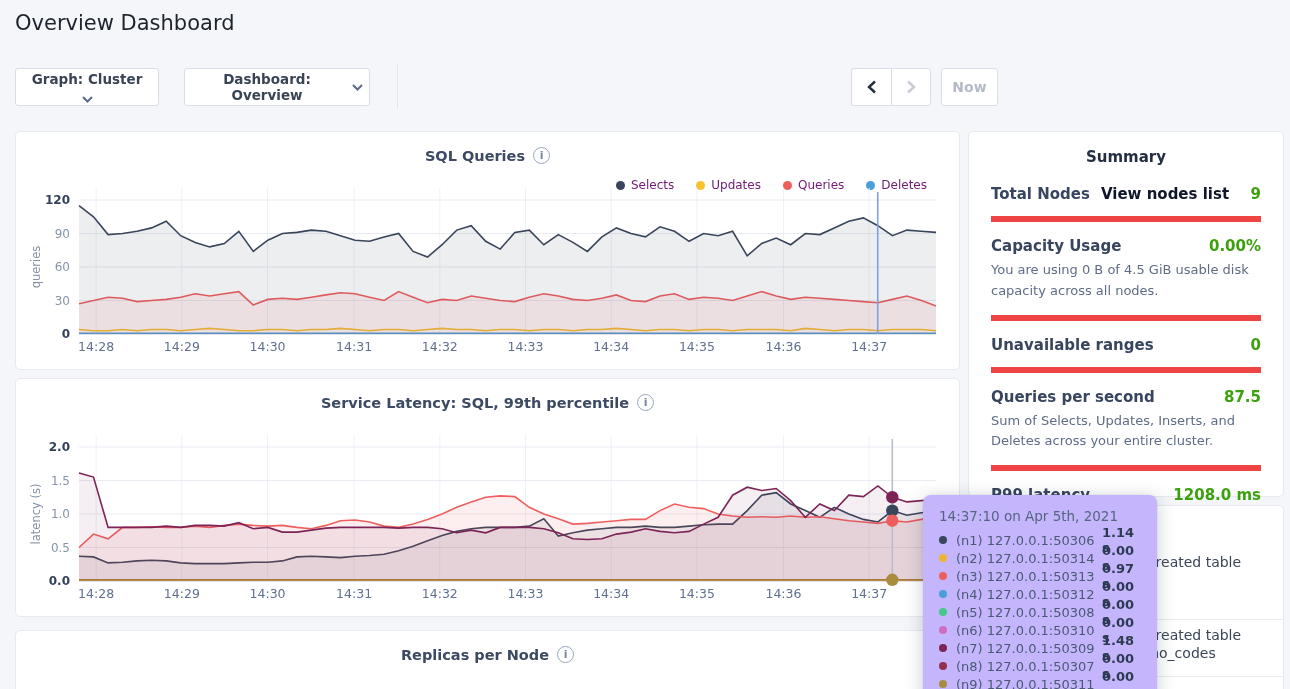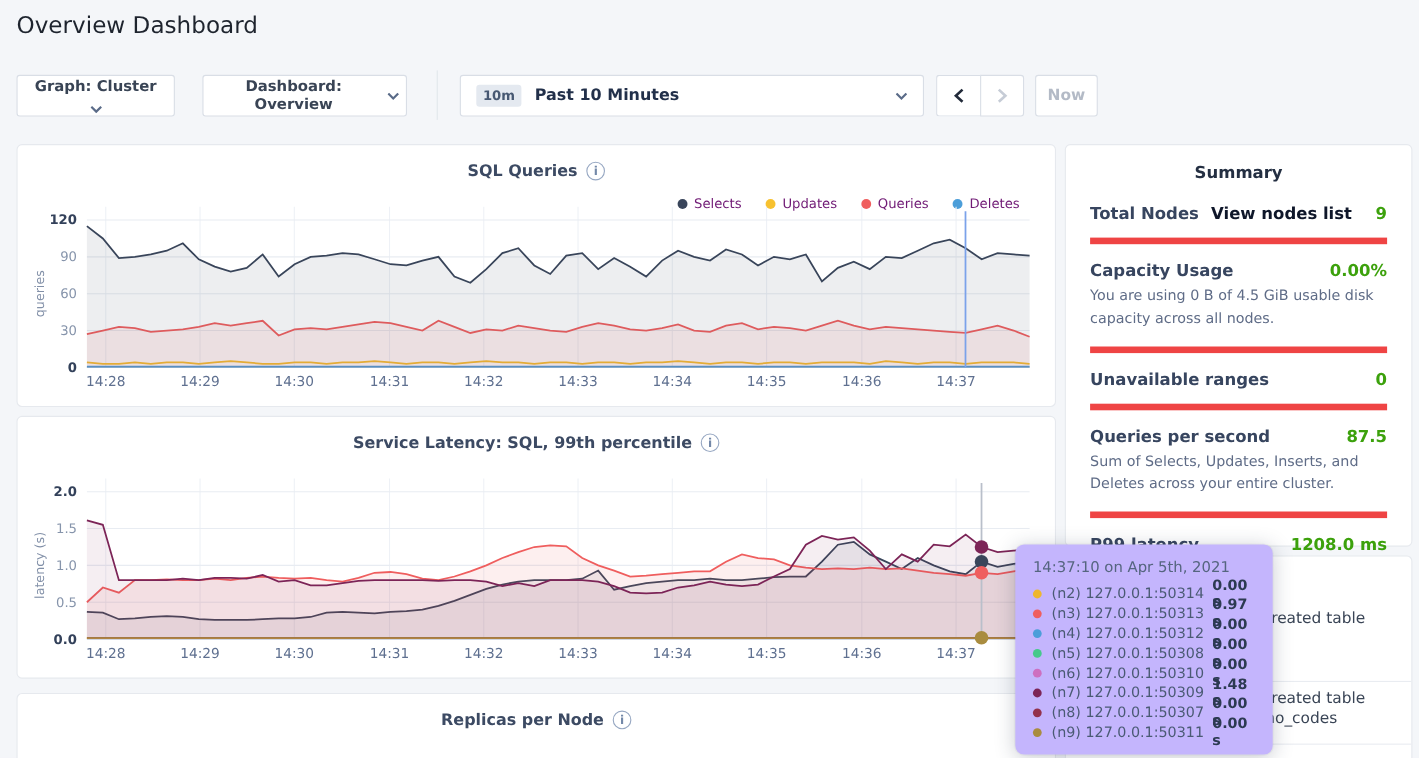--- a/index.html
+++ b/index.html
@@ -83,27 +83,20 @@
         <polyline points="1,1 5.5,5.5 10,1"></polyline>
       </svg>
   </button>
   <button class="btn dd" id="dd-dash">
     <span>Dashboard: Overview</span>
     <svg class="chev" viewBox="0 0 11 7">
         <polyline points="1,1 5.5,5.5 10,1"></polyline>
       </svg>
   </button>
   <div class="vdiv"></div>
-  <button class="btn" id="time-dd">
-    <span class="badge">10m</span>
-    <span class="time-label">Past 10 Minutes</span>
-    <svg class="chev" viewBox="0 0 11 7">
-        <polyline points="1,1 5.5,5.5 10,1"></polyline>
-      </svg>
-  </button>
   <div class="arrowgrp">
     <button class="btn arrow-btn">
       <svg viewBox="0 0 12 14">
           <polyline points="9,1.5 3,7 9,12.5" fill="none" stroke="#222b3a"></polyline>
         </svg>
     </button>
     <button class="btn arrow-btn">
       <svg viewBox="0 0 12 14">
           <polyline points="3,1.5 9,7 3,12.5" fill="none" stroke="#c6ccd6"></polyline>
         </svg>
@@ -275,20 +268,25 @@
           <div class="evt-line" style="padding-left: 92px;">User root created table</div>
           <div class="evt-line" style="padding-left: 12px;">movr.public.user_promo_codes</div>
         </div>
       </div>
   </aside>
 
   <div class="tooltip">
     <div class="tt-head">14:37:10 on Apr 5th, 2021</div>
     <div id="tt-rows">
         <div class="tt-row">
+          <span class="tt-dot" style="background: rgb(57, 69, 90);"></span>
+          <span class="tt-addr">(n1) 127.0.0.1:50306</span>
+          <span class="tt-val">1.14 s</span>
+        </div>
+        <div class="tt-row">
           <span class="tt-dot" style="background: rgb(238, 182, 46);"></span>
           <span class="tt-addr">(n2) 127.0.0.1:50314</span>
           <span class="tt-val">0.00 s</span>
         </div>
         <div class="tt-row">
           <span class="tt-dot" style="background: rgb(239, 94, 94);"></span>
           <span class="tt-addr">(n3) 127.0.0.1:50313</span>
           <span class="tt-val">0.97 s</span>
         </div>
         <div class="tt-row">

